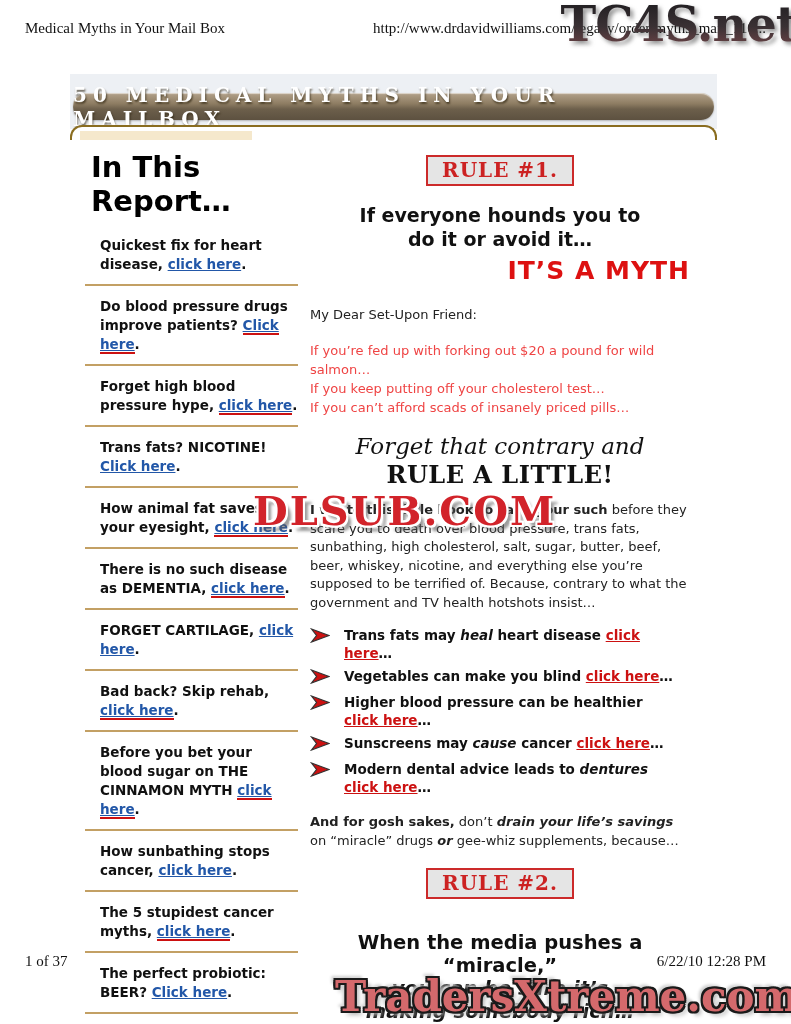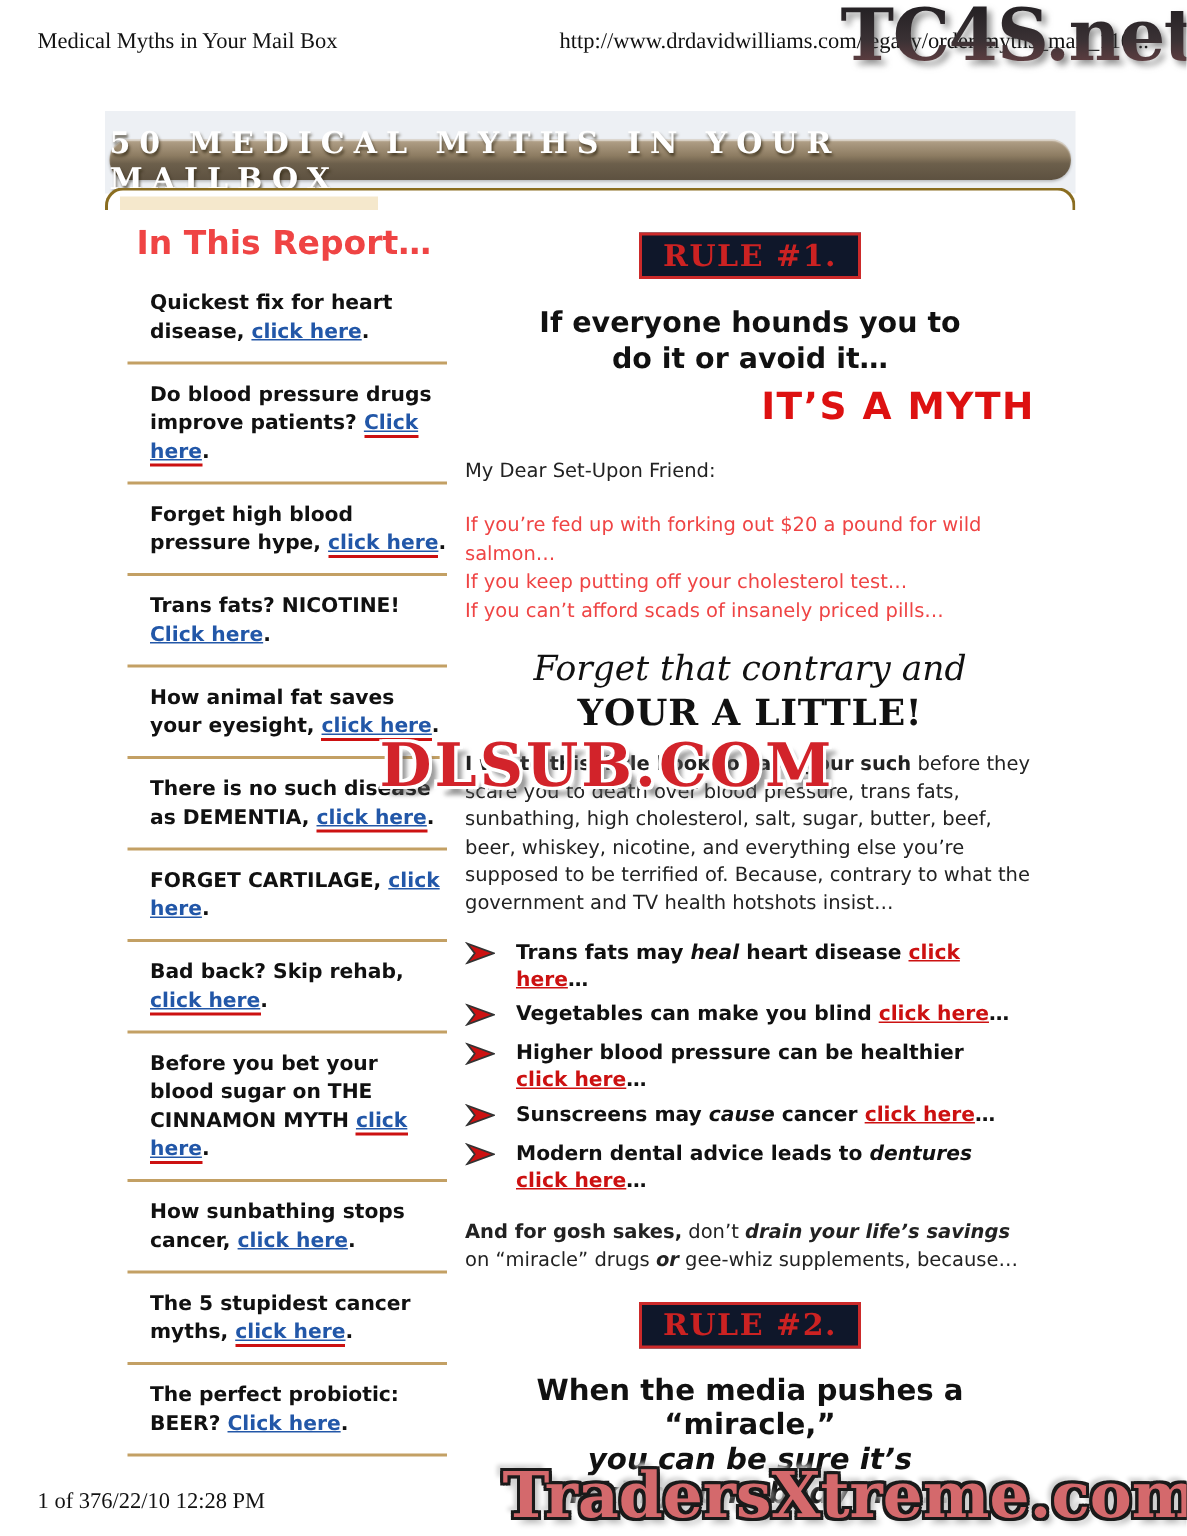--- a/index.html
+++ b/index.html
@@ -7,22 +7,22 @@
     position:relative;
     width:791px;height:1024px;
     background:#ffffff;
     overflow:hidden;
     font-family:"DejaVu Sans","Liberation Sans",sans-serif;
     color:#1e1e1e;
   }
   
   .print-head{position:absolute;top:20px;left:25px;right:25px;display:flex;justify-content:space-between;
     font-family:"Liberation Serif","DejaVu Serif",serif;font-size:15px;color:#111;}
-  .print-foot{position:absolute;top:953px;left:25px;right:25px;display:flex;
-    font-family:"Liberation Serif","DejaVu Serif",serif;font-size:15px;color:#111;margin-top:40px;}
+  .print-foot{position:absolute;top:953px;left:25px;right:25px;display:flex;justify-content:space-between;
+    font-family:"Liberation Serif","DejaVu Serif",serif;font-size:15px;color:#111;}
   
   .wm{position:absolute;font-weight:bold;white-space:nowrap;pointer-events:none;z-index:50;}
   .wm-tc4s{top:-4px;right:-6px;font-family:"DejaVu Serif","Liberation Serif",serif;font-size:48px;
     background:linear-gradient(180deg,#242124 15%,#3a3134 55%,#714548 95%);
     -webkit-background-clip:text;background-clip:text;color:transparent;
     filter:drop-shadow(3px 3px 2px rgba(60,60,60,.55));letter-spacing:-1px;}
   .wm-dlsub{top:487px;left:253px;font-family:"DejaVu Serif","Liberation Serif",serif;font-size:40px;
     color:#d2232a;letter-spacing:2px;
     text-shadow:-2px -2px 0 #fff,2px -2px 0 #fff,-2px 2px 0 #fff,2px 2px 0 #fff,
                 -2px 0 0 #fff,2px 0 0 #fff,0 -2px 0 #fff,0 2px 0 #fff,
@@ -45,46 +45,46 @@
     text-shadow:1px 2px 2px rgba(40,30,10,.65);
   }
   .content-box-sliver{
     margin-top:-4px;height:13px;
     border:2px solid #8a6d20;border-bottom:none;
     border-radius:12px 12px 0 0;background:#ffffff;overflow:hidden;position:relative;
   }
   .content-box-sliver .cream{position:absolute;left:8px;top:4px;width:172px;height:20px;background:#f5e8cc;}
   
   .sidebar{position:absolute;left:85px;top:150px;width:213px;}
-  .sidebar-heading{font-size:22px;font-weight:bold;color:#ef4444;margin:0 0 18px 6px;}
+  .sidebar-heading{font-size:29px;font-weight:bold;color:#000000;margin:0 0 18px 6px;}
   .side-item{border-bottom:2px solid #c3a064;padding:0 0 10px 15px;margin-bottom:11px;
     font-size:13.5px;font-weight:bold;line-height:19px;color:#111;}
   a.slink{color:#2257a8;text-decoration:underline;cursor:pointer;}
   a.slink.redu{border-bottom:2px solid #cc1111;}
   
   .main-col{position:absolute;left:310px;top:155px;width:380px;}
   .rule-box-wrap{text-align:center;}
-  .rule-box{display:inline-block;border:2px solid #cc2a2a;color:#cc2222;background:#0f172a;
+  .rule-box{display:inline-block;border:2px solid #cc2a2a;color:#cc2222;background:#e5e5e5;
     font-family:"DejaVu Serif","Liberation Serif",serif;font-weight:bold;font-size:20px;
     padding:1px 14px 2px;letter-spacing:1px;}
   .headline{margin-top:17px;text-align:center;font-weight:bold;font-size:19px;line-height:24px;color:#111;}
   .myth-line{margin-top:5px;text-align:right;font-weight:bold;font-size:25px;color:#dd1111;letter-spacing:1px;}
   .salutation{margin-top:22px;font-size:13px;color:#222;}
   .if-lines{margin-top:19px;font-size:13px;line-height:19px;color:#ef4444;}
   .malarkey{margin-top:16px;text-align:center;font-family:"DejaVu Serif","Liberation Serif",serif;color:#111;}
   .malarkey .l1{font-style:italic;font-size:23px;line-height:27px;}
   .malarkey .l2{font-weight:bold;font-size:24px;line-height:29px;letter-spacing:.5px;}
   .book-para{margin-top:12px;font-size:13px;line-height:18.5px;color:#222;}
   .bullets{margin-top:14px;}
   .bullet{display:flex;margin-bottom:5px;}
   .arrow-icon{flex:0 0 34px;padding-top:2px;}
   .btext{font-size:13.5px;font-weight:bold;line-height:18px;color:#111;width:330px;}
   a.redlink{color:#cc1111;text-decoration:underline;font-weight:bold;cursor:pointer;}
   .gosh{margin-top:16px;font-size:13px;line-height:19px;color:#222;}
-  .headline2{margin-top:16px;text-align:center;font-weight:bold;font-size:19.5px;line-height:23px;color:#111;}
+  .headline2{margin-top:32px;text-align:center;font-weight:bold;font-size:19.5px;line-height:23px;color:#111;}
   .headline2 .it{font-style:italic;}
   .rule2-wrap{margin-top:18px;text-align:center;}
 </style>
 </head>
 <body>
 
 <div class="print-head">
   <span>Medical Myths in Your Mail Box</span>
   <span>http://www.drdavidwilliams.com/legacy/order/myths_mail_110...</span>
 </div>
@@ -153,21 +153,21 @@
       <div>If you’re fed up with forking out $20 a pound for wild salmon…</div>
 
       <div>If you keep putting off your cholesterol test…</div>
 
       <div>If you can’t afford scads of insanely priced pills…</div>
 
   </div>
 
   <div class="malarkey">
     <div class="l1">Forget that contrary and</div>
-    <div class="l2">YOUR A LITTLE!</div>
+    <div class="l2">RULE A LITTLE!</div>
   </div>
 
   <div class="book-para"><b>I wrote this little book to save your such</b><span> before they scare you to death over blood pressure, trans fats, sunbathing, high cholesterol, salt, sugar, butter, beef, beer, whiskey, nicotine, and everything else you’re supposed to be terrified of. Because, contrary to what the government and TV health hotshots insist…</span></div>
 
   <div class="bullets">
 
       <div class="bullet">
         <span class="arrow-icon"><svg width="20" height="15" viewBox="0 0 20 15">
             <path d="M1.5 1 L19 7.5 L1.5 14 L6.5 7.5 Z" fill="#cc1111" stroke="#333" stroke-width="1.2"></path>
           </svg></span>

